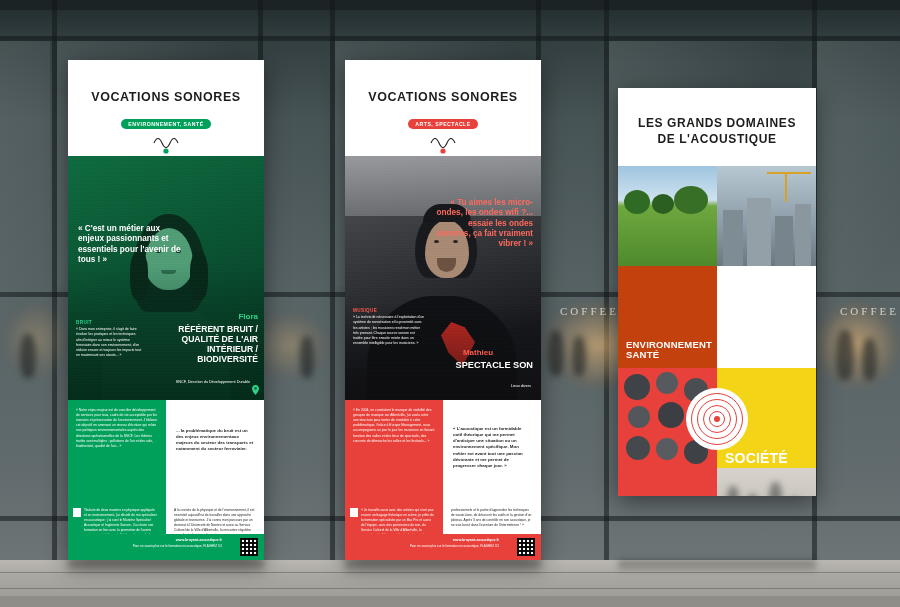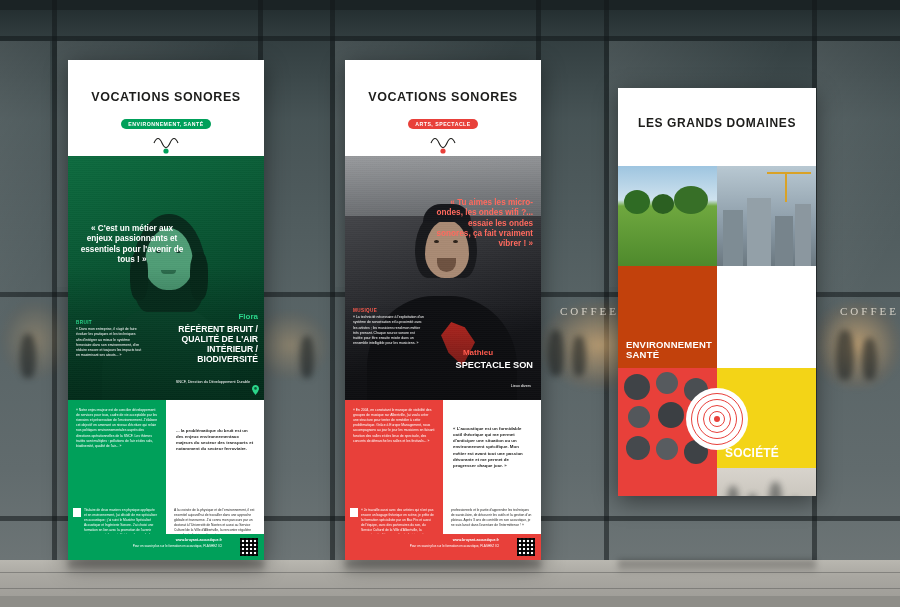--- a/index.html
+++ b/index.html
@@ -170,21 +170,21 @@
       <div class="hair" style="left:64px;top:58px;width:74px;height:98px;background:#072a1b;"></div>
       <div class="face" style="left:77px;top:72px;width:48px;height:62px;background:#4f9d76;"></div>
       <div style="position:absolute;left:88px;top:94px;width:5px;height:3px;background:#08301f;border-radius:50%;"></div>
       <div style="position:absolute;left:108px;top:94px;width:5px;height:3px;background:#08301f;border-radius:50%;"></div>
       <div style="position:absolute;left:93px;top:114px;width:15px;height:4px;background:#2b6b4c;border-radius:0 0 8px 8px;"></div>
       <div style="position:absolute;left:62px;top:96px;width:18px;height:48px;background:#062618;border-radius:40%;"></div>
       <div style="position:absolute;left:122px;top:96px;width:18px;height:48px;background:#062618;border-radius:40%;"></div>
       <div style="position:absolute;inset:0;background:linear-gradient(180deg,rgba(0,0,0,0) 45%,rgba(3,40,24,.85) 100%);"></div>
       <div class="grain"></div>
 
-      <div class="quote" style="position:absolute;left:10px;top:68px;width:108px;font-size:8.2px;text-align:center;">« C'est un métier aux enjeux passionnants et essentiels pour l'avenir de tous ! »</div>
+      <div class="quote" style="position:absolute;left:10px;top:68px;width:108px;font-size:8.2px;">« C'est un métier aux enjeux passionnants et essentiels pour l'avenir de tous ! »</div>
 
       <div style="position:absolute;left:86px;top:156px;width:104px;text-align:right;color:#2bd48a;font-size:8px;font-weight:bold;">Flora</div>
       <div style="position:absolute;left:78px;top:168px;width:112px;text-align:right;color:#fff;font-size:8.6px;font-weight:bold;line-height:1.18;">RÉFÉRENT BRUIT / QUALITÉ DE L'AIR INTÉRIEUR / BIODIVERSITÉ</div>
 
       <div style="position:absolute;left:8px;top:164px;width:66px;">
         <div style="color:#2bd48a;font-size:4.6px;font-weight:bold;letter-spacing:.4px;">BRUIT</div>
         <div class="tiny" style="margin-top:2px;">« Dans mon entreprise, il s'agit de faire évoluer les pratiques et les techniques afin d'intégrer au mieux le système ferroviaire dans son environnement, d'en réduire encore et toujours les impacts tout en maximisant ses atouts... »</div>
       </div>
 
       <div style="position:absolute;left:96px;top:224px;width:86px;text-align:right;color:#fff;font-size:3.8px;line-height:1.4;">SNCF, Direction du Développement Durable</div>
@@ -282,20 +282,21 @@
     <div class="colbox" style="left:0px;top:474px;width:196px;height:26px;background:#e8403a;">
       <div class="foot" style="position:absolute;right:42px;top:4px;width:120px;">www.bruyant-acoustique.fr</div>
       <div style="position:absolute;right:42px;top:10px;width:120px;text-align:right;color:#fff;font-size:3.1px;line-height:1.4;">Pour en savoir plus sur le formation en acoustique, FLASHEZ ICI</div>
       <div class="qr" style="right:6px;top:4px;width:18px;height:18px;"></div>
     </div>
   </div>
 
   <div class="banner" style="left:618px;top:60px;width:198px;height:408px;margin-top:28px;">
 
     <div class="b-title" style="position:absolute;left:0;top:28px;width:198px;font-size:12px;">LES GRANDS DOMAINES</div>
+    <div class="b-title" style="position:absolute;left:0;top:44px;width:198px;font-size:12px;">DE L'ACOUSTIQUE</div>
 
     <div class="tile" style="left:0px;top:78px;width:99px;height:100px;">
       <div style="position:absolute;inset:0;background:linear-gradient(180deg,#9ec5e0 0%,#cfe2ee 34%,#6fa83f 40%,#4e8a2c 100%);"></div>
       <div style="position:absolute;left:6px;top:24px;width:26px;height:24px;background:#2f6b24;border-radius:50%;"></div>
       <div style="position:absolute;left:56px;top:20px;width:34px;height:28px;background:#376f27;border-radius:50%;"></div>
       <div style="position:absolute;left:34px;top:28px;width:22px;height:20px;background:#2b5f21;border-radius:50%;"></div>
       <div class="grain"></div>
     </div>
     <div class="tile" style="left:0px;top:178px;width:99px;height:102px;background:#c2410c;">
       <div class="tile-label" style="left:8px;bottom:8px;font-size:9.5px;white-space:pre-line;">ENVIRONNEMENT
@@ -323,21 +324,21 @@
       <div style="position:absolute;left:8px;top:68px;width:24px;height:24px;border-radius:50%;background:#45494d;"></div>
       <div style="position:absolute;left:38px;top:70px;width:22px;height:22px;border-radius:50%;background:#585c60;"></div>
       <div style="position:absolute;left:66px;top:72px;width:24px;height:24px;border-radius:50%;background:#3e4246;"></div>
     </div>
     <div class="tile" style="left:0px;top:380px;width:99px;height:100px;background:#e8403a;">
       <div class="tile-label" style="left:8px;top:40px;font-size:9.5px;white-space:pre-line;">ARTS
 SPECTACLE</div>
     </div>
 
     <div class="tile" style="left:99px;top:280px;width:99px;height:100px;background:#f3d417;">
-      <div class="tile-label" style="left:8px;bottom:8px;font-size:12px;">SOCIÉTÉ</div>
+      <div class="tile-label" style="left:8px;bottom:2px;font-size:14px;">SOCIÉTÉ</div>
     </div>
     <div class="tile" style="left:99px;top:380px;width:99px;height:100px;">
       <div style="position:absolute;inset:0;background:linear-gradient(180deg,#d8d4cd,#a9a49b);"></div>
       <div class="blur-person" style="left:10px;top:18px;width:12px;height:30px;opacity:.8;"></div>
       <div class="blur-person" style="left:30px;top:26px;width:11px;height:28px;opacity:.8;"></div>
       <div class="blur-person" style="left:52px;top:14px;width:13px;height:34px;opacity:.8;"></div>
       <div class="blur-person" style="left:72px;top:30px;width:12px;height:30px;opacity:.8;"></div>
       <div class="blur-person" style="left:20px;top:58px;width:12px;height:30px;opacity:.8;"></div>
       <div class="blur-person" style="left:44px;top:62px;width:12px;height:30px;opacity:.8;"></div>
       <div class="blur-person" style="left:68px;top:64px;width:12px;height:30px;opacity:.8;"></div>

